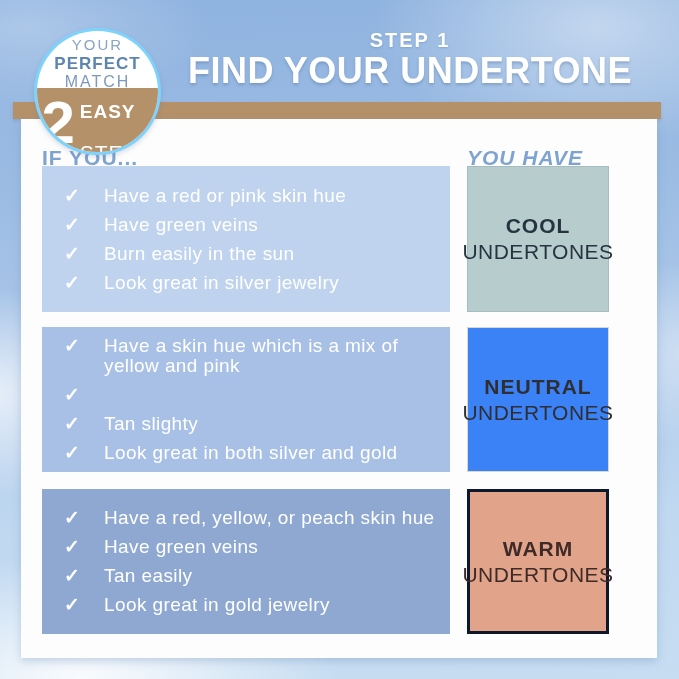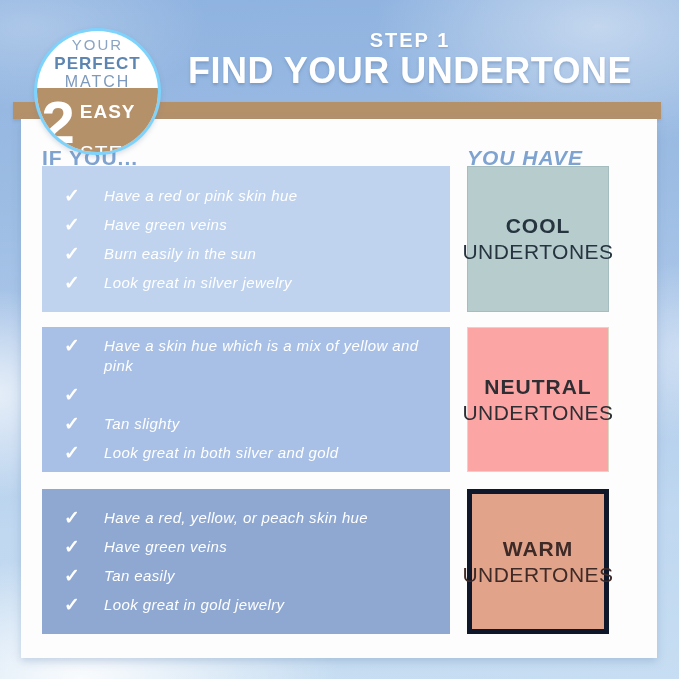--- a/index.html
+++ b/index.html
@@ -157,22 +157,22 @@
   }
   .row1-pos { top: 47px;  height: 146px; }
   .row2-pos { top: 208px; height: 145px; }
   .row3-pos { top: 370px; height: 145px; }
 
   .list-row1 { background: #bfd3ee; }
   .list-row2 { background: #a8c0e5; }
   .list-row3 { background: #8ea8d2; }
 
   .result-cool    { background: #b7cccd; border: 1px solid #a6bdbf; color: #263440; }
-  .result-neutral { background: #fca5a5; border: 1px solid #dbd8c7; color: #2e2e33; }
-  .result-warm    { background: #e1a38a; border: 5px solid #0f172a; color: #3e2a27; }
+  .result-neutral { background: #3b82f6; border: 1px solid #dbd8c7; color: #2e2e33; }
+  .result-warm    { background: #e1a38a; border: 3px solid #0f172a; color: #3e2a27; }
 
   .result-word { font-size: 21px; font-weight: bold; letter-spacing: 1px; line-height: 26px; }
   .result-sub  { font-size: 21px; letter-spacing: 0.5px; line-height: 26px; }
 
   .check-list {
     list-style: none;
     margin: 0; padding: 0;
     display: flex;
     flex-direction: column;
     gap: 9px;
@@ -185,25 +185,24 @@
   .check {
     flex: 0 0 40px;
     padding-left: 22px;
     box-sizing: content-box;
     font-size: 19px;
     font-weight: bold;
     line-height: 20px;
   }
   .item-text {
     flex: 1;
-    font-size: 15px;
+    font-size: 19px;
     letter-spacing: 0.4px;
     line-height: 20px;
     padding-right: 4px;
-    font-style: italic;
   }
 </style>
 </head>
 <body>
 
 <div class="canvas">
 
   <div class="sky"></div>
 
   <div class="gold-bar"></div>

